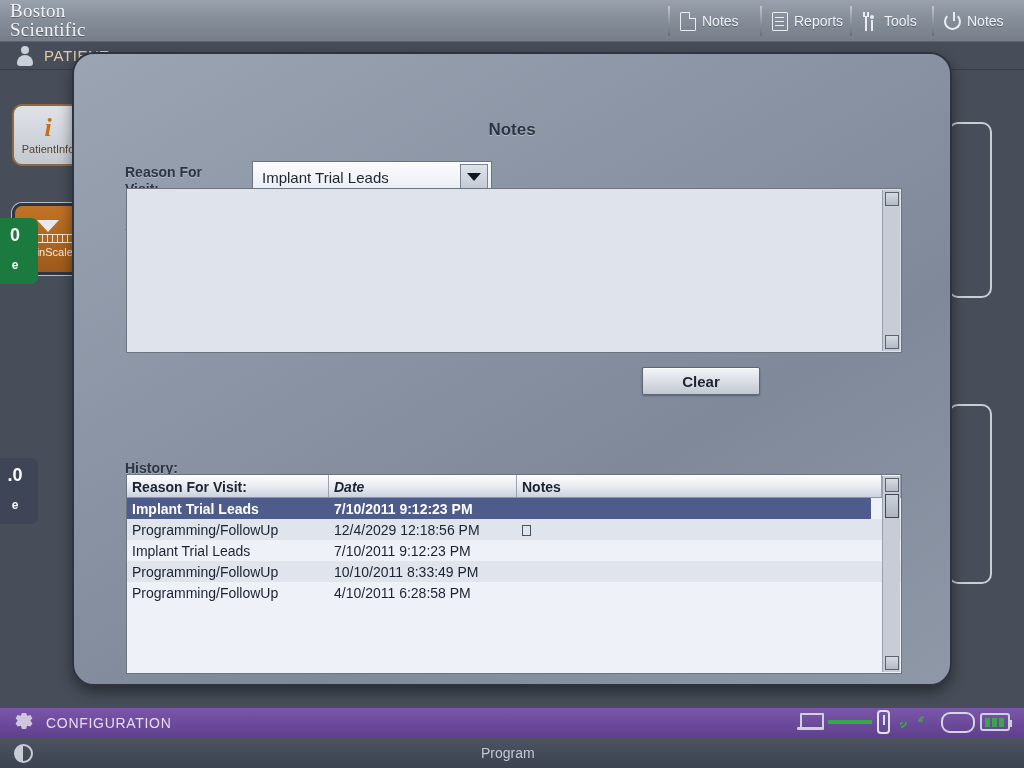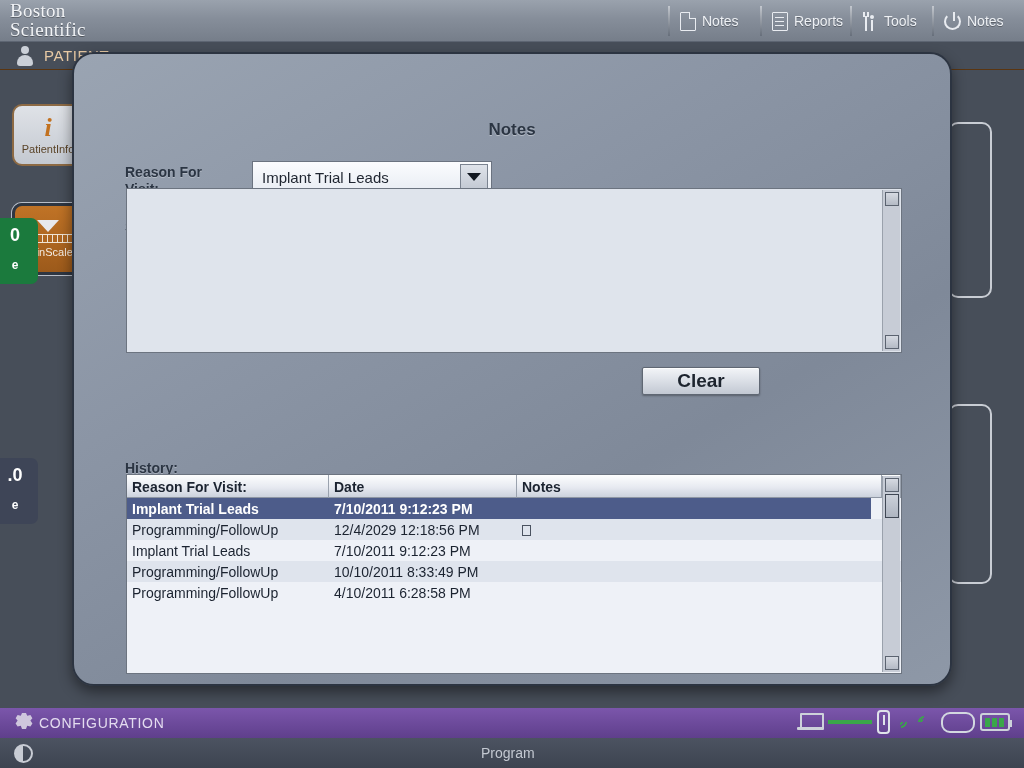--- a/index.html
+++ b/index.html
@@ -140,21 +140,21 @@
   #config-bar {
     position:absolute; left:0; top:708px; width:1024px; height:30px;
     background:linear-gradient(180deg,#7b56ab 0%, #5f3f8c 100%);
     display:flex; align-items:center;
   }
   #config-bar .gear {
     margin-left:14px; width:20px; height:20px; position:relative; flex:0 0 auto;
     background:#cfc6dd;
     clip-path: polygon(40% 0,60% 0,66% 14%,82% 10%,92% 26%,82% 38%,92% 52%,82% 68%,66% 64%,60% 80%,40% 80%,34% 64%,18% 68%,8% 52%,18% 38%,8% 26%,18% 10%,34% 14%);
   }
-  #config-label { margin-left:5px; color:#e4dcf0; font-size:14px; letter-spacing:.7px; }
+  #config-label { margin-left:12px; color:#e4dcf0; font-size:14px; letter-spacing:.7px; }
 
   #status-icons { position:absolute; right:14px; top:710px; display:flex; align-items:center; gap:5px; }
   .laptop { width:26px;height:18px;position:relative; }
   .laptop::before{content:"";position:absolute;left:3px;top:0;width:20px;height:13px;
       border:2px solid #cdd2da;border-radius:1px;}
   .laptop::after{content:"";position:absolute;left:0;top:14px;width:26px;height:3px;
       background:#cdd2da;border-radius:1px;}
   .greenline { width:44px; height:4px; background:#3aa64a; }
   .wand { width:13px;height:24px;border:2px solid #dfe3ea;border-radius:4px;position:relative;}
   .wand::after{content:"";position:absolute;left:3.5px;top:3px;width:2px;height:10px;background:#dfe3ea;}
@@ -229,21 +229,21 @@
     background:#c7ccd6; border-left:1px solid #9aa1ac;
   }
   .sb-btn { position:absolute; left:2px; width:14px; height:14px;
     background:linear-gradient(180deg,#d6dae2,#b4bac5); border:1px solid #5b6370; }
   .sb-btn.top { top:2px; } .sb-btn.bot { bottom:2px; }
 
   .dlg-btn {
     position:absolute; height:28px; border:1px solid #5f6773; border-radius:2px;
     background:linear-gradient(180deg,#f3f5f8 0%, #dde1e8 45%, #c2c8d2 100%);
     display:flex; align-items:center; justify-content:center;
-    font-size:19px; font-weight:bold; color:#1d242e;
+    font-size:15px; font-weight:bold; color:#1d242e;
     box-shadow:0 1px 2px rgba(0,0,0,.3), inset 0 1px 0 rgba(255,255,255,.75);
   }
   #clear-button { left:568px; top:313px; width:118px; }
   #save-button  { left:708px; top:313px; width:118px; }
   #close-button { left:708px; top:586px; width:118px; }
 
   #history-label { left:51px; top:406px; }
 
   
   #history-table {
@@ -251,21 +251,21 @@
     background:#eef1f7; border:1px solid #6c7480;
   }
   #history-head { display:flex; height:23px; }
   .hcell {
     background:linear-gradient(180deg,#fdfefe 0%, #e7eaf1 55%, #ccd2dd 100%);
     border-right:1px solid #9aa2ae; border-bottom:1px solid #8e96a3;
     font-size:14px; font-weight:bold; color:#1b2330; padding:2px 0 0 5px;
     display:flex; align-items:center;
   }
   .hcell.c1 { width:202px; }
-  .hcell.c2 { width:188px; }
+  .hcell.c2 { width:188px;font-style:italic; }
   .hcell.c3 { flex:1; }
   .hcell.c4 { width:19px; padding:0; }
 
   .hrow { display:flex; height:21px; align-items:center; font-size:14px; color:#1b2330; }
   .hrow .cell { padding-left:5px; overflow:hidden; white-space:nowrap; }
   .hrow .c1 { width:202px; } .hrow .c2 { width:188px; } .hrow .c3 { flex:1; }
   .hrow.alt { background:#dfe4ed; }
   .hrow.sel { background:#4d5c8a; color:#ffffff; font-weight:bold; width:744px; }
   .note-box { display:inline-block; width:9px;height:11px;border:1px solid #4a5260; vertical-align:middle; }
 

